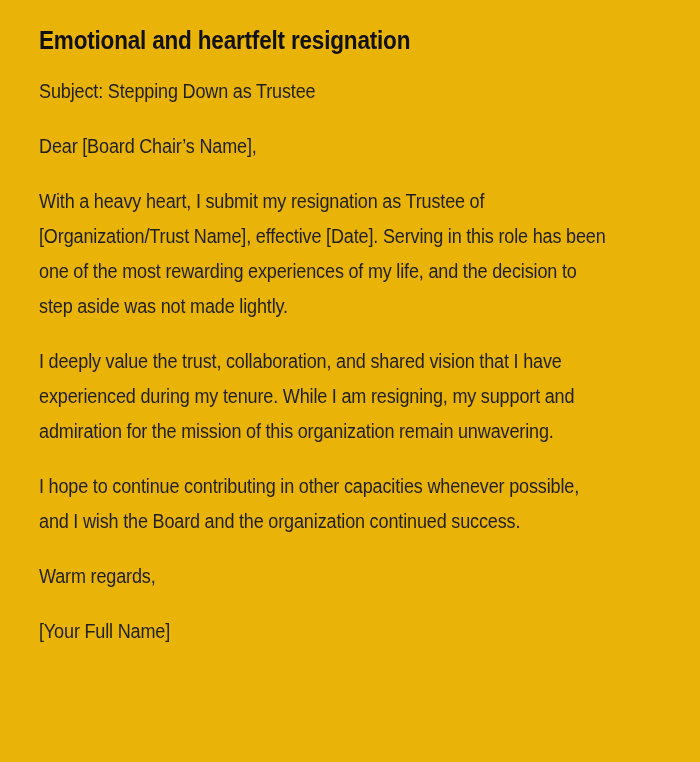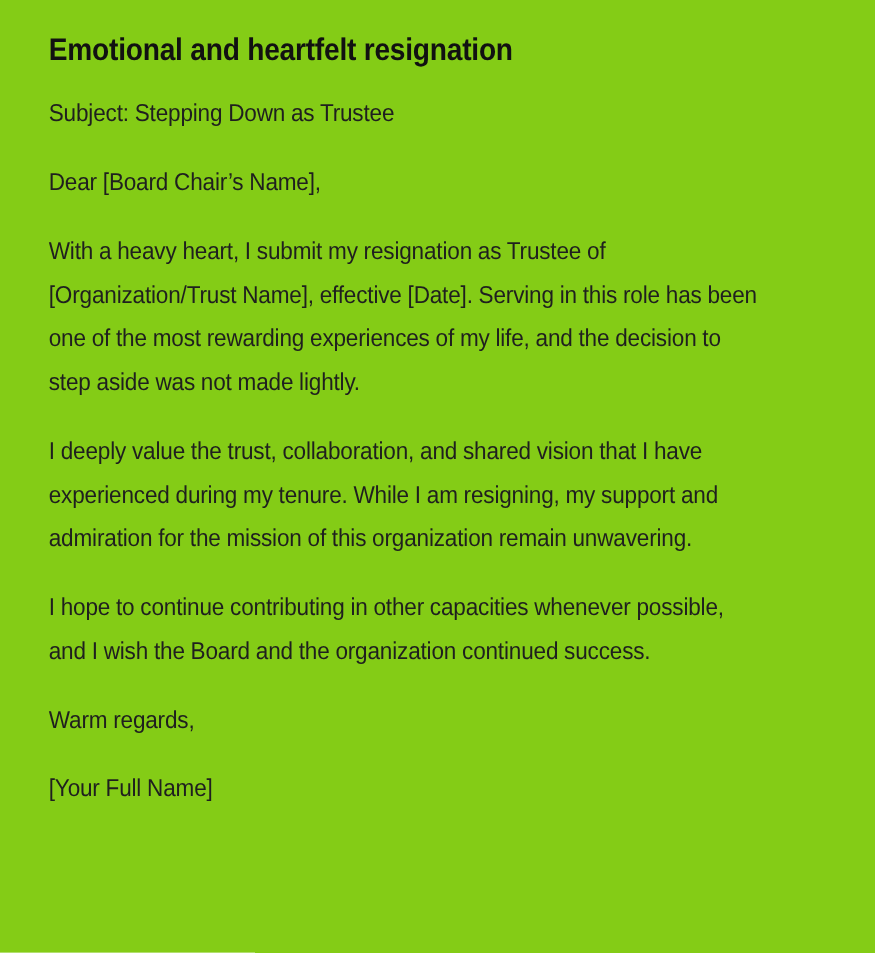--- a/index.html
+++ b/index.html
@@ -14,21 +14,21 @@
     font-family: "Liberation Sans", "DejaVu Sans", sans-serif;
     color: #1a1a1a;
     overflow: hidden;
   }
 
   .letter {
     box-sizing: border-box;
     width: 700px;
     height: 762px;
     padding: 0 40px 0 39px;
-    background: #84cc16;
+    background: #eab308;
   }
 
   .doc-title {
     margin: 0;
     padding-top: 25px;
     font-size: 25px;
     line-height: 31px;
     font-weight: 700;
     font-stretch: condensed;
     letter-spacing: -0.2px;

